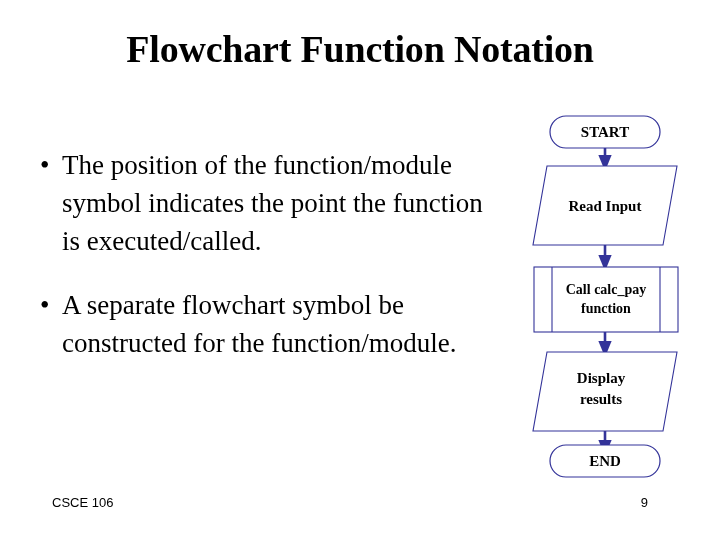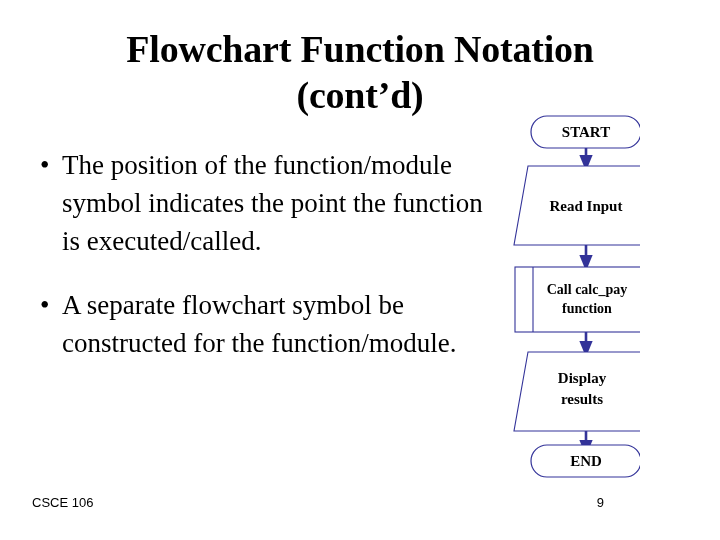--- a/index.html
+++ b/index.html
@@ -7,20 +7,21 @@
     padding: 0;
     background: #ffffff;
   }
   #slide {
     position: relative;
     width: 640px;
     height: 540px;
     background: #ffffff;
     overflow: hidden;
     font-family: "Liberation Serif", serif;
+    padding-left: 44px;
   }
 
   
   #title-block {
     position: absolute;
     left: 40px;
     top: 26px;
     width: 640px;
     text-align: center;
     color: #000000;
@@ -54,40 +55,40 @@
     left: 6px;
     top: 0px;
     font-size: 27px;
     line-height: 38px;
   }
   .bullet-text { display: block; font-family: Liberation Serif, serif; }
 
   
   #flowchart {
     position: absolute;
-    left: 497px;
+    left: 516px;
     top: 108px;
     width: 200px;
     height: 378px;
   }
   #flow-svg { display: block; }
 
   .fc-label {
     font-family: "Liberation Serif", serif;
     font-weight: bold;
     fill: #000000;
     text-anchor: middle;
   }
   .fc-label-lg { font-size: 15px; }
   .fc-label-md { font-size: 14px; }
 
   
   #footer-left {
     position: absolute;
-    left: 32px;
+    left: 52px;
     top: 495px;
     font-family: "Liberation Sans", sans-serif;
     font-size: 13px;
     color: #000000;
   }
   #footer-right {
     position: absolute;
     right: 36px;
     top: 495px;
     font-family: "Liberation Sans", sans-serif;
@@ -96,21 +97,20 @@
     text-align: right;
   }
 </style>
 </head>
 <body>
 
 <div id="slide">
 
   <div id="title-block">
     <span id="title-line1">Flowchart Function Notation</span>
-    <span id="title-line2">(cont’d)</span>
   </div>
 
   <div id="body-block">
 
     <div class="bullet-item">
       <span class="bullet-dot">•</span>
       <span class="bullet-text">The position of the function/module symbol indicates the point the function is executed/called.</span>
     </div>
 
     <div class="bullet-item">

